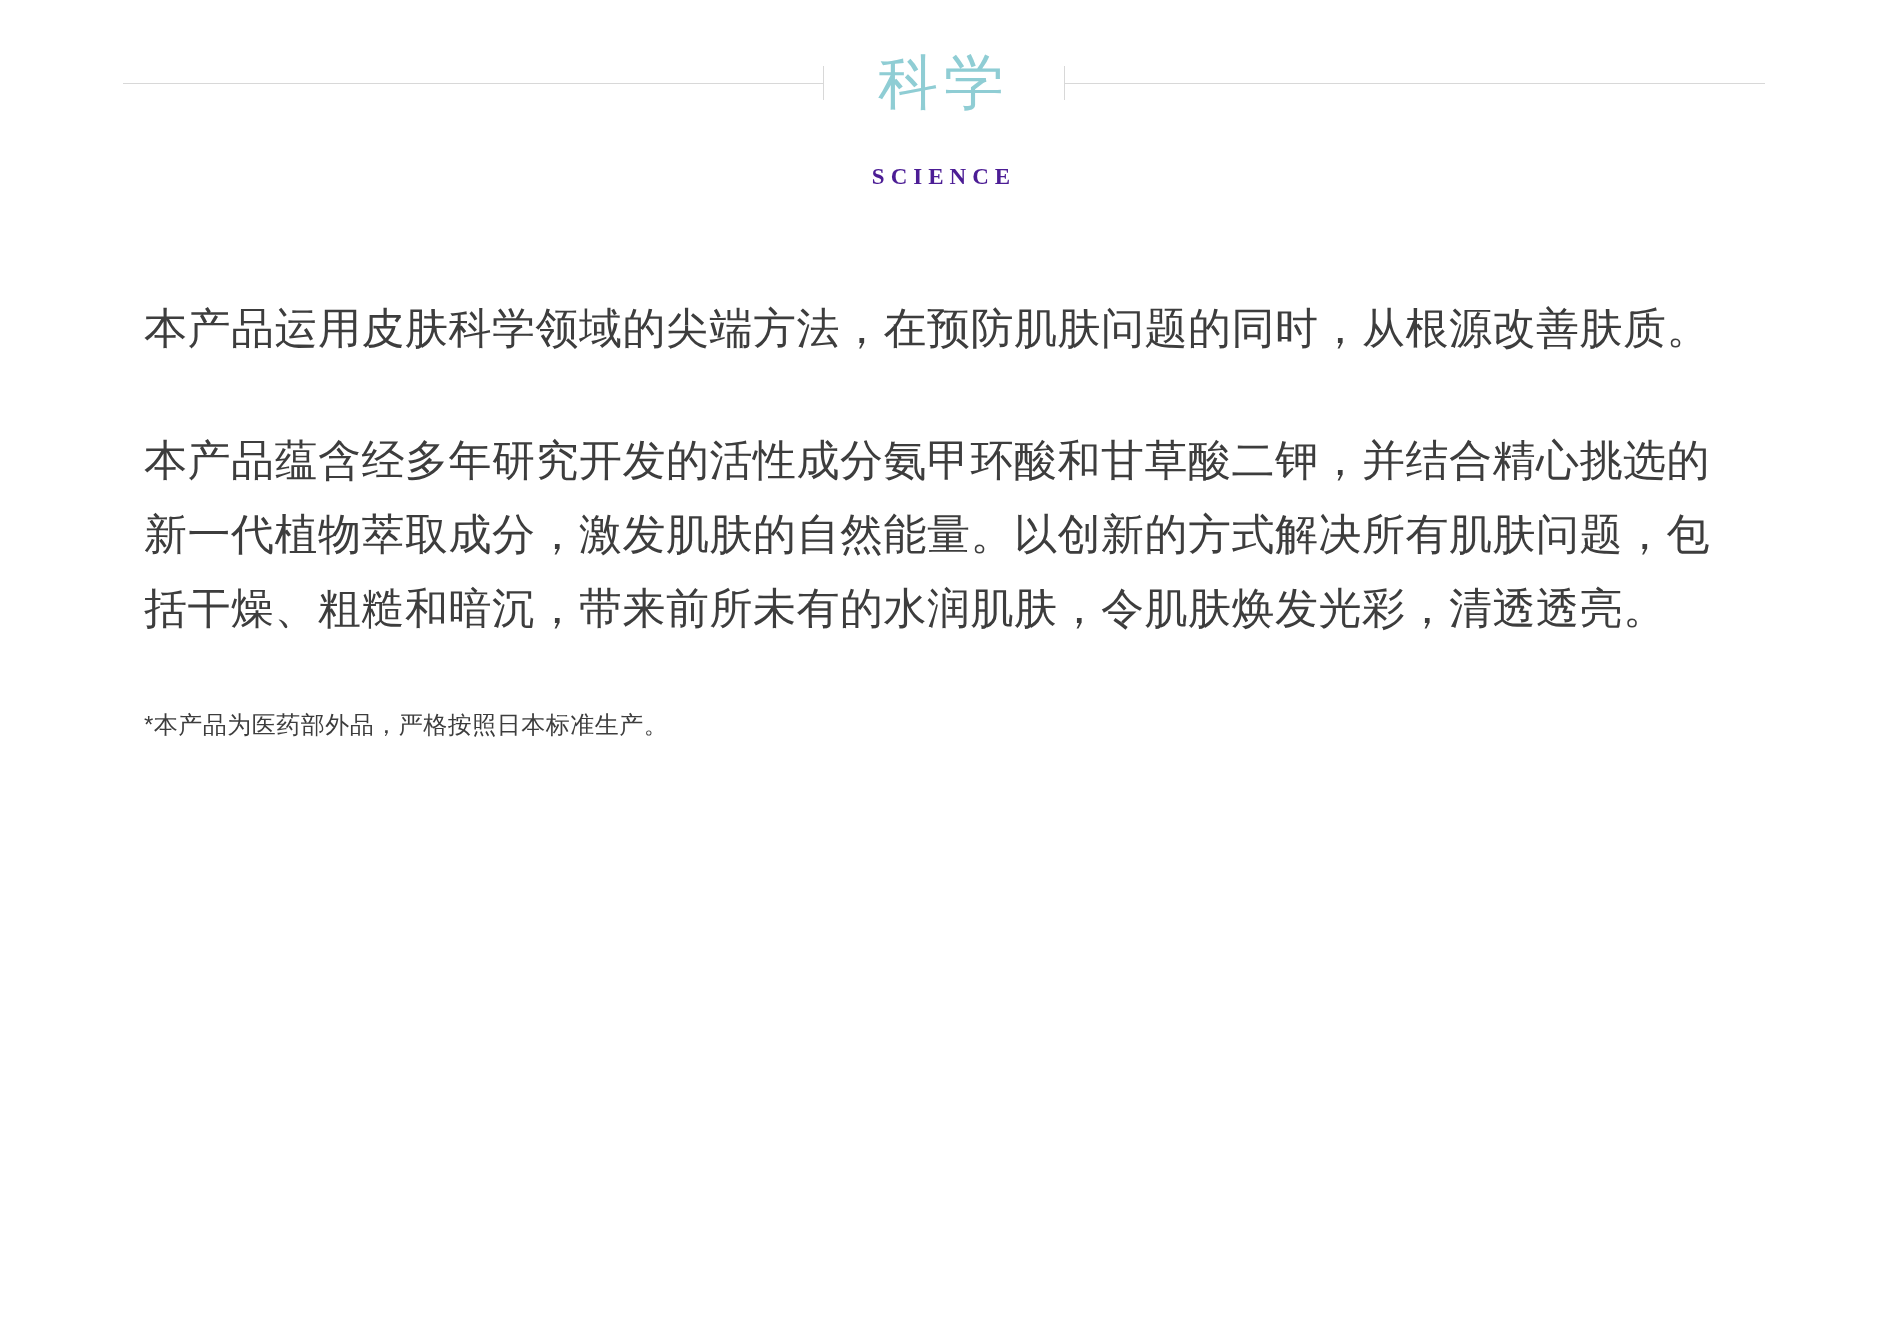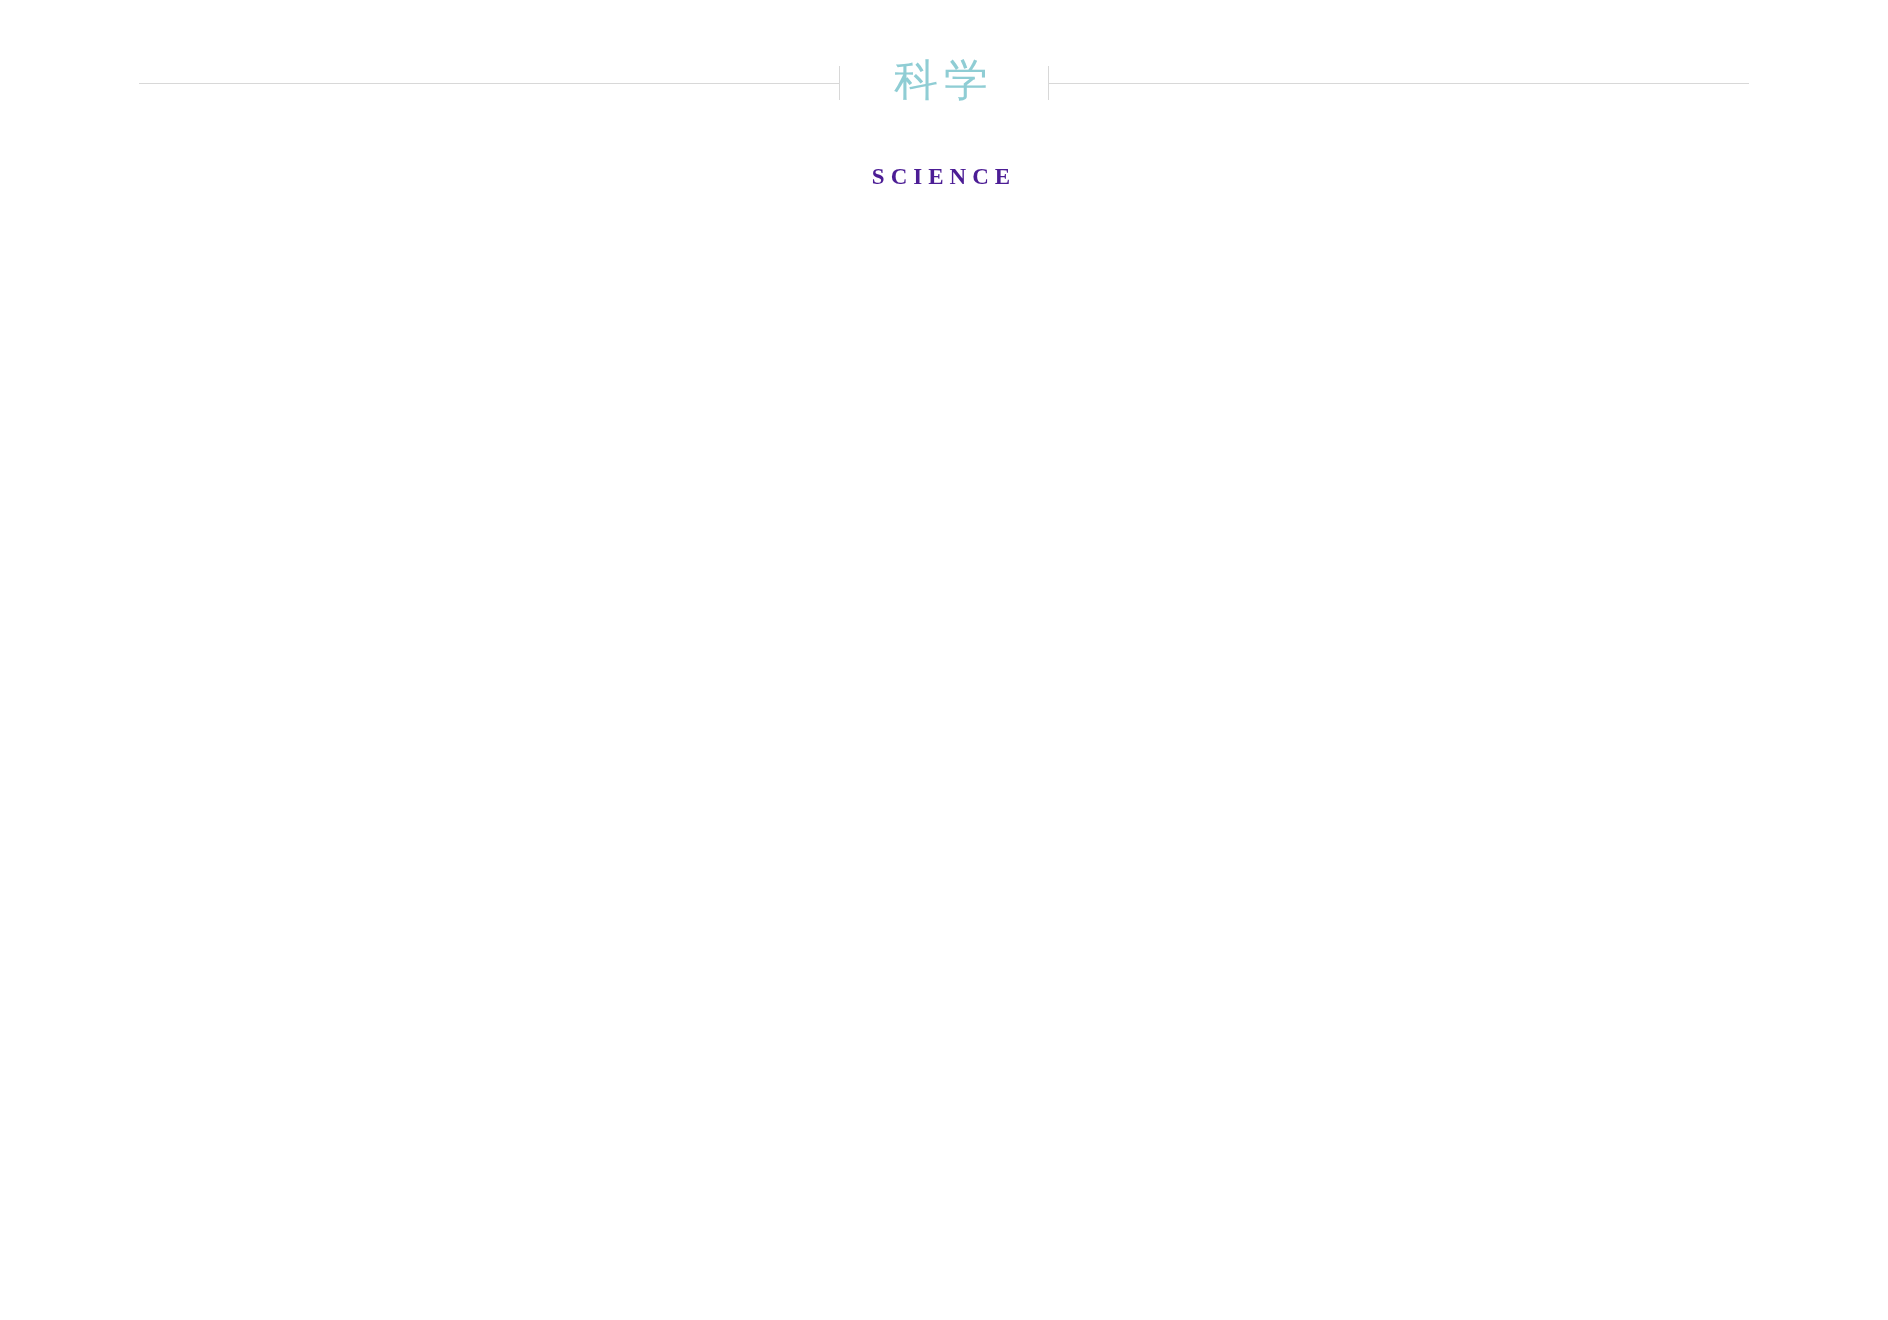--- a/index.html
+++ b/index.html
@@ -47,22 +47,22 @@
   .rule-right { width: 700px; margin-left: 0; }
 
   .tick {
     width: 1px;
     height: 34px;
     background: #d8d8d8;
     flex: 0 0 auto;
   }
 
   .title-cn {
-    font-family: Liberation Mono, monospace;
-    font-size: 44px;
+    font-family: Liberation Sans, sans-serif;
+    font-size: 60px;
     line-height: 1;
     font-weight: 400;
     color: #8fcdd4;
     letter-spacing: 6px;
     padding: 0 54px;
     white-space: nowrap;
   }
 
   .title-en {
     margin-top: 26px;
@@ -110,14 +110,19 @@
     <div class="rule-row">
       <div class="rule rule-left"></div>
       <div class="tick"></div>
       <div class="title-cn">科学</div>
       <div class="tick"></div>
       <div class="rule rule-right"></div>
     </div>
     <div class="title-en">SCIENCE</div>
   </div>
 
+  <div class="content">
+    <p class="para para-1">本产品运用皮肤科学领域的尖端方法，在预防肌肤问题的同时，从根源改善肤质。</p>
+    <p class="para para-2">本产品蕴含经多年研究开发的活性成分氨甲环酸和甘草酸二钾，并结合精心挑选的新一代植物萃取成分，激发肌肤的自然能量。以创新的方式解决所有肌肤问题，包括干燥、粗糙和暗沉，带来前所未有的水润肌肤，令肌肤焕发光彩，清透透亮。</p>
+    <p class="note">*本产品为医药部外品，严格按照日本标准生产。</p>
+  </div>
 
 </div>
 
 </body></html>

